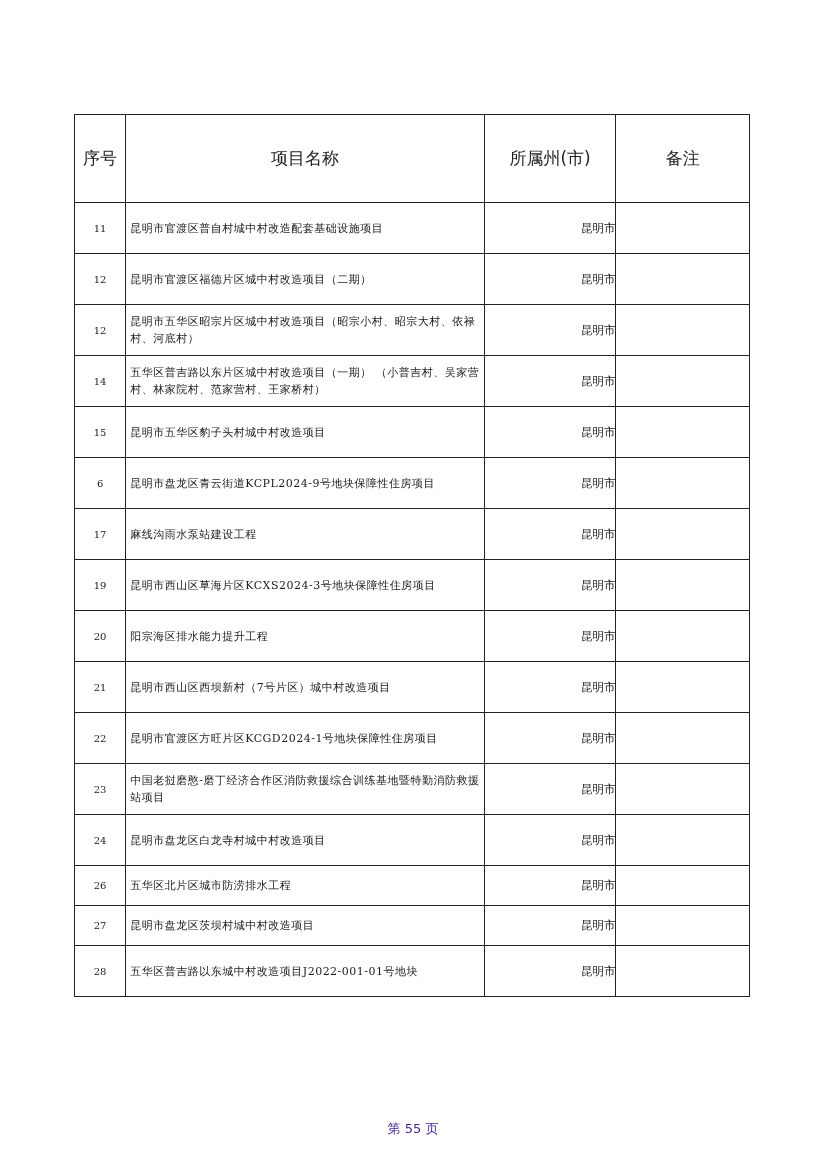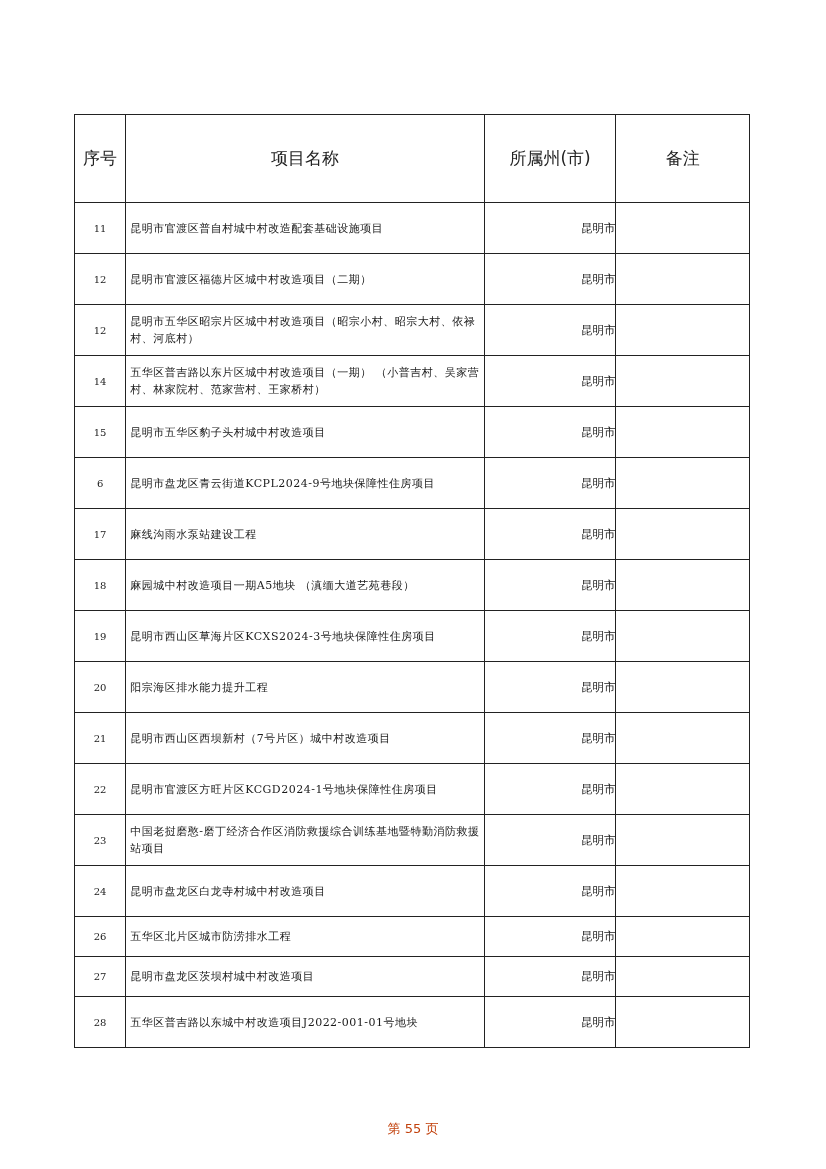--- a/index.html
+++ b/index.html
@@ -15,21 +15,21 @@
   .col-city { width: 131px; }
   .col-note { width: 133px; }
   td.no { text-align: center; font-size: 10px; }
   td.name { text-align: left; font-size: 11px; line-height: 17px; padding-left: 4px; padding-right: 3px;
             letter-spacing: 0.5px; }
   td.city { text-align: right; font-size: 11.5px; font-family: "DejaVu Sans", "Liberation Sans", sans-serif; }
   td.note { }
   tr.r-std td { height: 50px; }
   tr.r-short td { height: 39px; }
   .footer { position: absolute; top: 1120px; left: 0; width: 826px; text-align: center;
-            font-size: 13px; font-family: "DejaVu Sans", "Liberation Sans", sans-serif; color: #c2410c; }
+            font-size: 13px; font-family: "DejaVu Sans", "Liberation Sans", sans-serif; color: #4c1d95; }
 </style>
 </head>
 <body>
 
 <table class="page-table">
   <colgroup>
     <col class="col-no">
       <col class="col-name">
       <col class="col-city">
       <col class="col-note">
@@ -79,26 +79,20 @@
       <td class="city">昆明市</td>
       <td class="note"></td>
     </tr>
     <tr class="r-std">
       <td class="no">17</td>
       <td class="name">麻线沟雨水泵站建设工程</td>
       <td class="city">昆明市</td>
       <td class="note"></td>
     </tr>
     <tr class="r-std">
-      <td class="no">18</td>
-      <td class="name">麻园城中村改造项目一期A5地块 （滇缅大道艺苑巷段）</td>
-      <td class="city">昆明市</td>
-      <td class="note"></td>
-    </tr>
-    <tr class="r-std">
       <td class="no">19</td>
       <td class="name">昆明市西山区草海片区KCXS2024-3号地块保障性住房项目</td>
       <td class="city">昆明市</td>
       <td class="note"></td>
     </tr>
     <tr class="r-std">
       <td class="no">20</td>
       <td class="name">阳宗海区排水能力提升工程</td>
       <td class="city">昆明市</td>
       <td class="note"></td>

